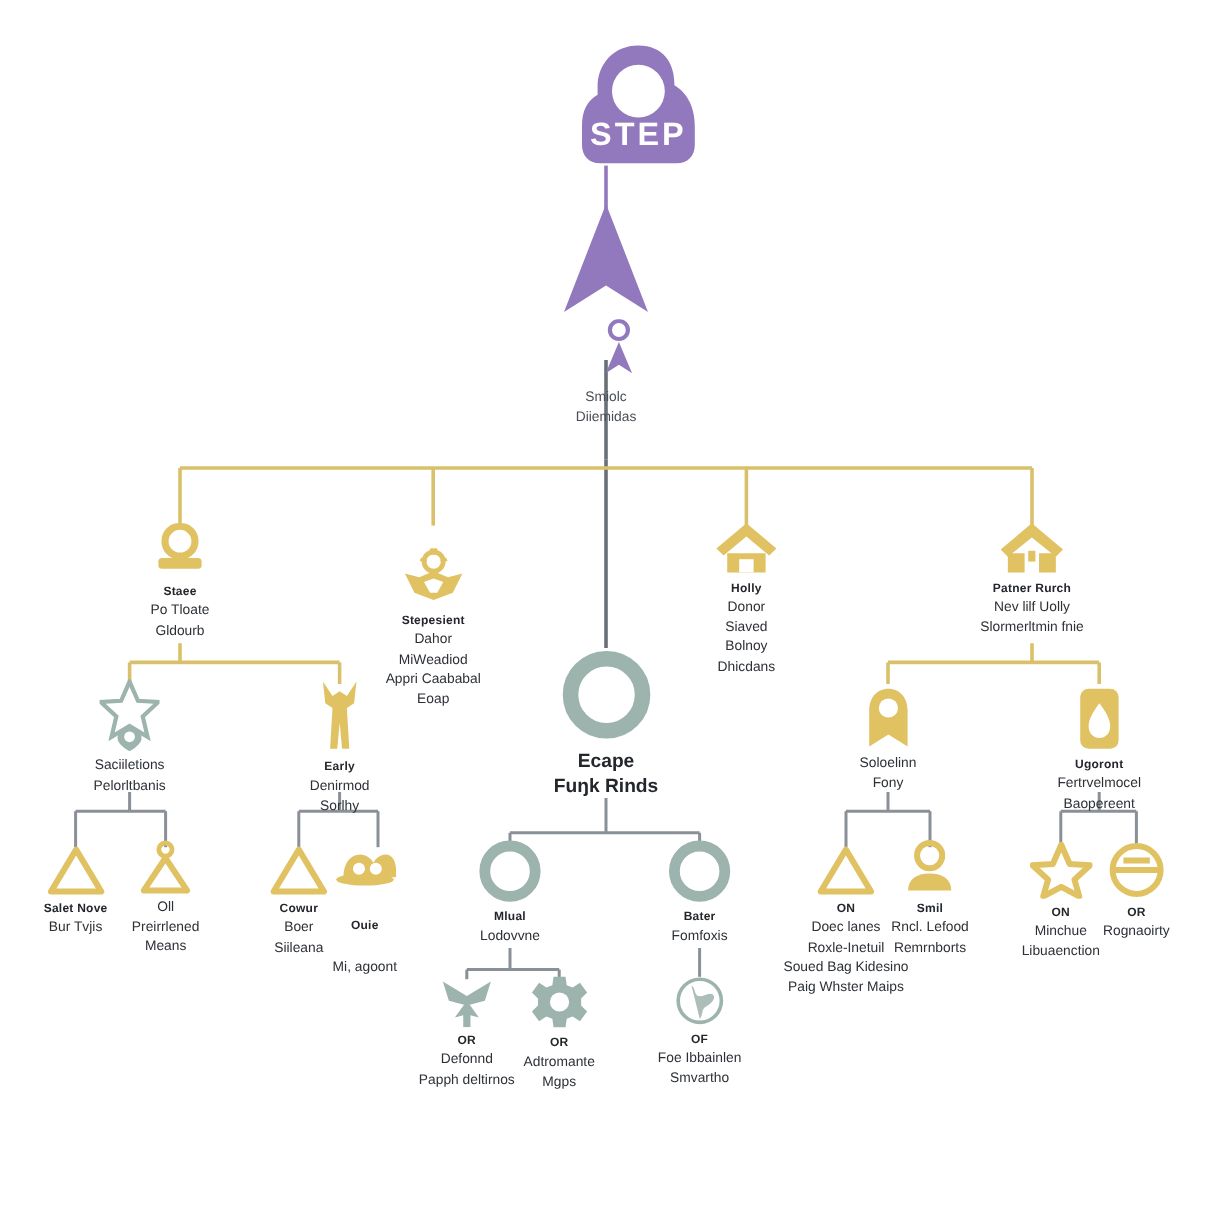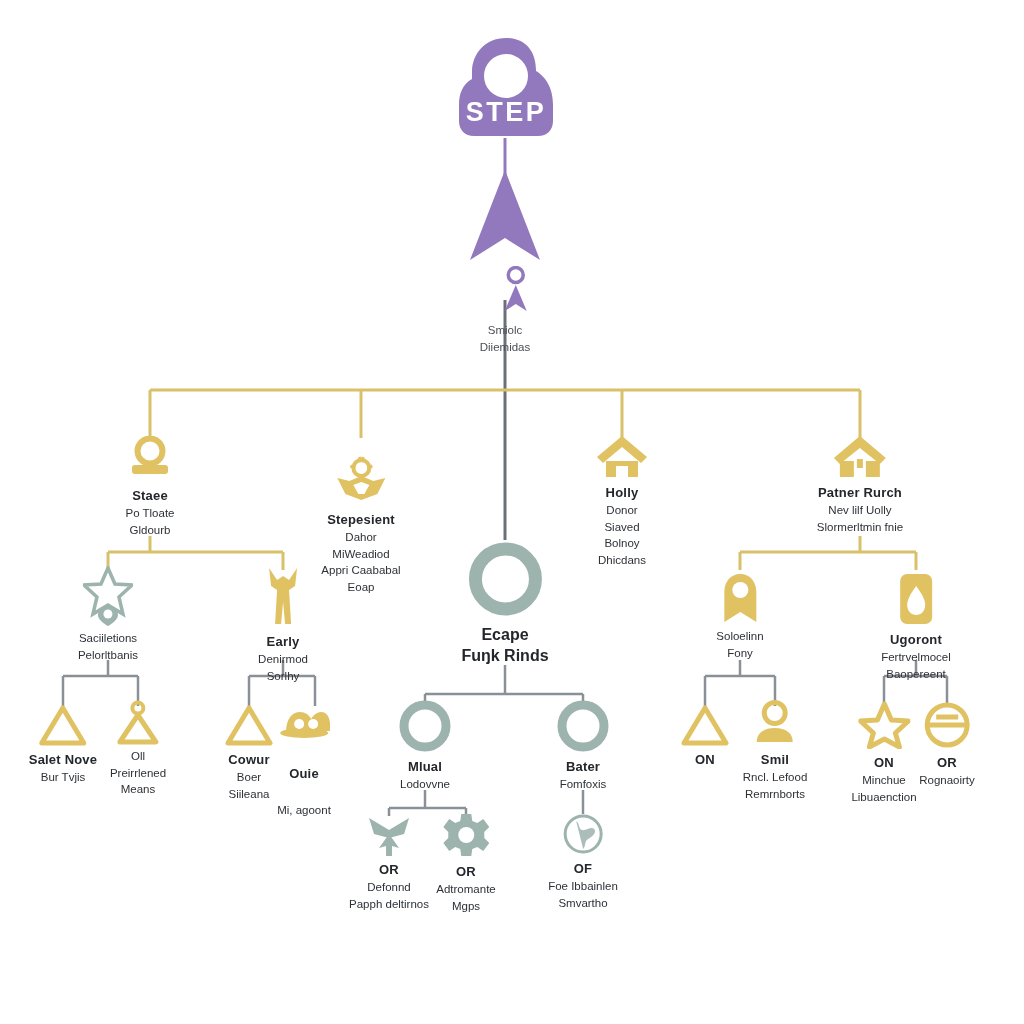--- a/index.html
+++ b/index.html
@@ -35,21 +35,21 @@
     align-items: center;
     text-align: center;
     transform: translateX(-50%);
   }
   .node .glyph {
     display: block;
     line-height: 0;
   }
   .node .title {
     font-weight: bold;
-    font-size: 13px;
+    font-size: 10px;
     color: #23262b;
     letter-spacing: 0.2px;
     margin-top: 6px;
     white-space: nowrap;
   }
   .node .subtitle {
     font-size: 11.5px;
     color: #2d3136;
     line-height: 1.45;
     margin-top: 2px;
@@ -155,21 +155,21 @@
 
       <path d="M425 790 L425 808" stroke="#8a9097" stroke-width="2.5"></path>
       <path d="M389 808 L466 808" stroke="#8a9097" stroke-width="2.5"></path>
       <path d="M389 808 L389 816" stroke="#8a9097" stroke-width="2.5"></path>
       <path d="M466 808 L466 816" stroke="#8a9097" stroke-width="2.5"></path>
 
       <path d="M583 790 L583 814" stroke="#8a9097" stroke-width="2.5"></path>
     </g>
   </svg>
 
-  <div class="root-node" style="left:506px; top:35px;">
+  <div class="root-node" style="left:532px; top:35px;">
     <div class="glyph">
       <svg width="130" height="105" viewBox="0 0 130 105">
         <path d="M65 3 C44 3 31 19 31 37 L31 44 C22 49 18 58 18 70 L18 86 C18 95 24 101 33 101 L97 101 C106 101 112 95 112 86 L112 70 C112 50 102 40 95 36 L95 35 C95 18 86 3 65 3 Z" fill="#9279bd"></path>
         <circle cx="65" cy="41" r="22" fill="#ffffff"></circle>
       </svg>
     </div>
     <div class="root-label">STEP</div>
   </div>
 
   <svg class="layer-svg" viewBox="0 0 1024 1024">
@@ -346,20 +346,24 @@
     <div class="subtitle">Mi, agoont</div>
   </div>
 
   <div class="node" style="left:705px; top:704px;">
     <div class="glyph">
       <svg width="48" height="42" viewBox="0 0 48 42">
         <path d="M24 4 L45 39 L3 39 Z" fill="none" stroke="#e0c263" stroke-width="5" stroke-linejoin="round"></path>
       </svg>
     </div>
     <div class="title">ON</div>
+    <div class="subtitle">Doec lanes
+Roxle-Inetuil
+Soued Bag Kidesino
+Paig Whster Maips</div>
   </div>
 
   <div class="node" style="left:775px; top:700px;">
     <div class="glyph">
       <svg width="46" height="46" viewBox="0 0 46 46">
         <circle cx="23" cy="13" r="10.5" fill="none" stroke="#e0c263" stroke-width="5"></circle>
         <path d="M5 42 C5 33 12 28 23 28 C34 28 41 33 41 42 Z" fill="#e0c263"></path>
       </svg>
     </div>
     <div class="title">Smil</div>

